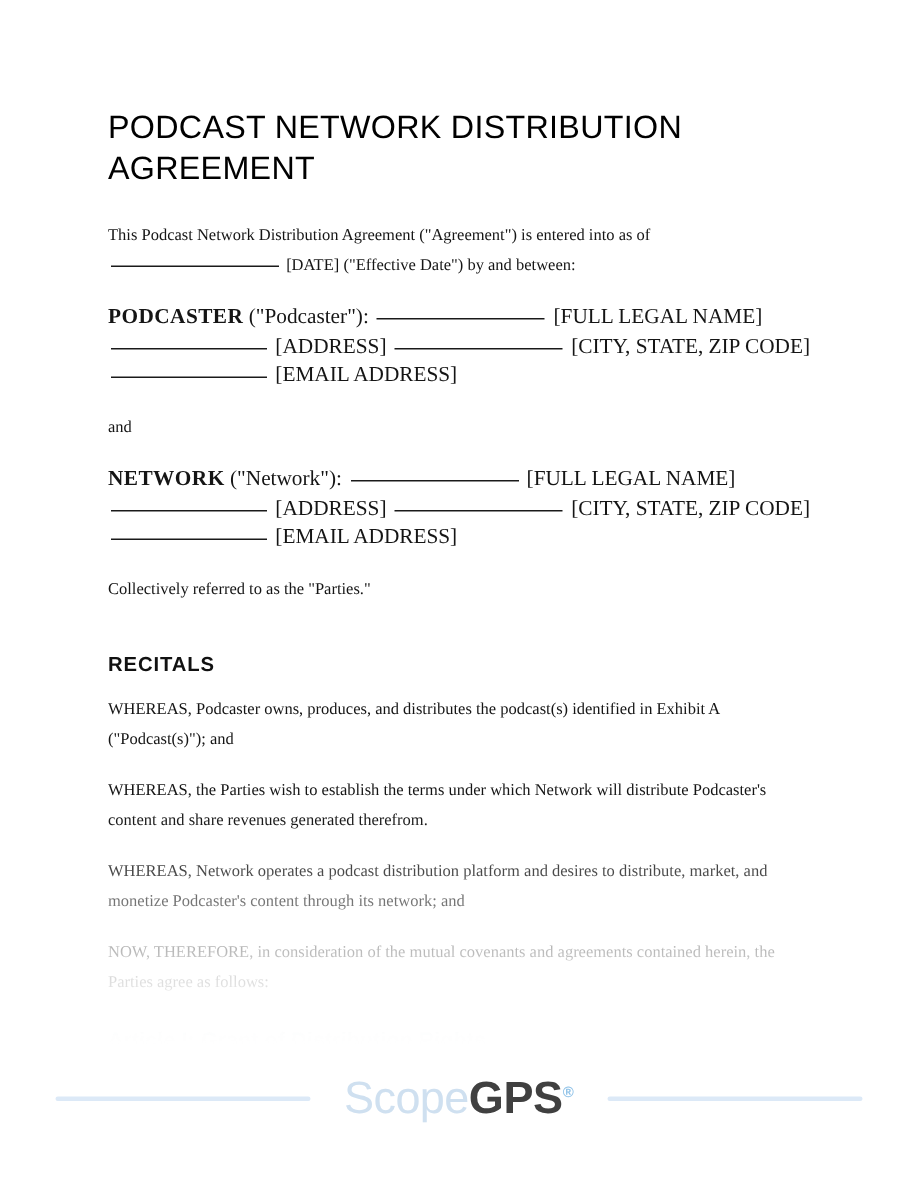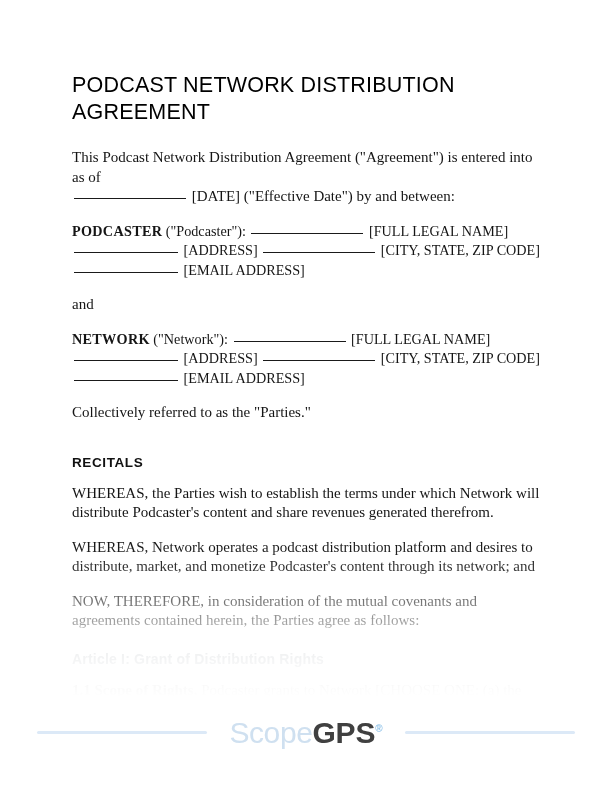--- a/index.html
+++ b/index.html
@@ -75,21 +75,21 @@
     font-weight: bold;
     font-size: 14px;
     letter-spacing: 0.2px;
     color: #9aa0a6;
     margin: 20px 0 14px 0;
   }
 
   
   p.body {
     font-family: "Liberation Serif", serif;
-    font-size: 15px;
+    font-size: 11px;
     line-height: 19.5px;
     margin: 0 0 15px 0;
     color: #151515;
   }
 
   .party-block {
     font-family: "Liberation Serif", serif;
     font-size: 14.2px;
     line-height: 19.5px;
     margin: 0 0 15px 0;
@@ -182,20 +182,21 @@
     <div class="party-block">
       <span class="line"><span class="party-label">NETWORK</span><span> ("Network"): </span><span class="blank"></span> <span>[FULL LEGAL NAME]</span></span>
       <span class="line"><span class="blank sm"></span> <span>[ADDRESS]</span> <span class="blank"></span> <span>[CITY, STATE, ZIP CODE]</span></span>
       <span class="line"><span class="blank sm"></span> <span>[EMAIL ADDRESS]</span></span>
     </div>
 
     <p class="body">Collectively referred to as the "Parties."</p>
 
     <h2 class="section-heading">RECITALS</h2>
 
+    <p class="body">WHEREAS, Podcaster owns, produces, and distributes the podcast(s) identified in Exhibit A ("Podcast(s)"); and</p>
     <p class="body">WHEREAS, the Parties wish to establish the terms under which Network will distribute Podcaster's content and share revenues generated therefrom.</p>
     <p class="body">WHEREAS, Network operates a podcast distribution platform and desires to distribute, market, and monetize Podcaster's content through its network; and</p>
     <p class="body">NOW, THEREFORE, in consideration of the mutual covenants and agreements contained herein, the Parties agree as follows:</p>
 
     <h2 class="article-heading">Article I: Grant of Distribution Rights</h2>
 
     <p class="body">
       <span class="numbered">1.1 Scope of Rights.</span><span> Podcaster grants to Network [CHOOSE ONE: (a) the exclusive right, or (b) the non-exclusive right] to distribute, transmit, exhibit, stream, and make available the Podcast(s) through Network's distribution channels, including but not</span>
     </p>
 

